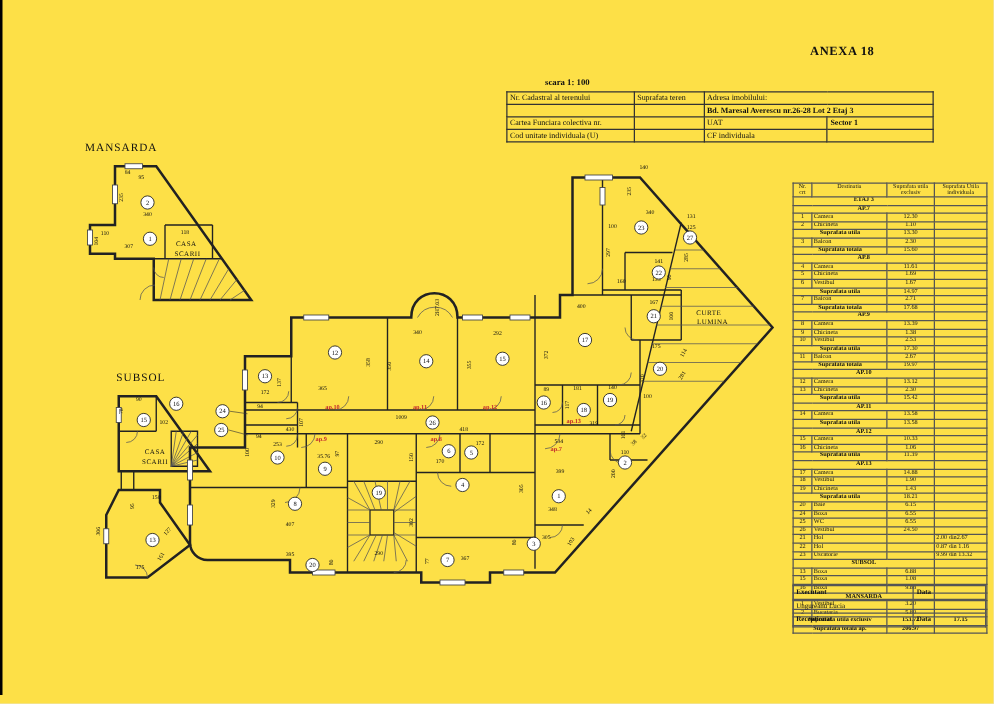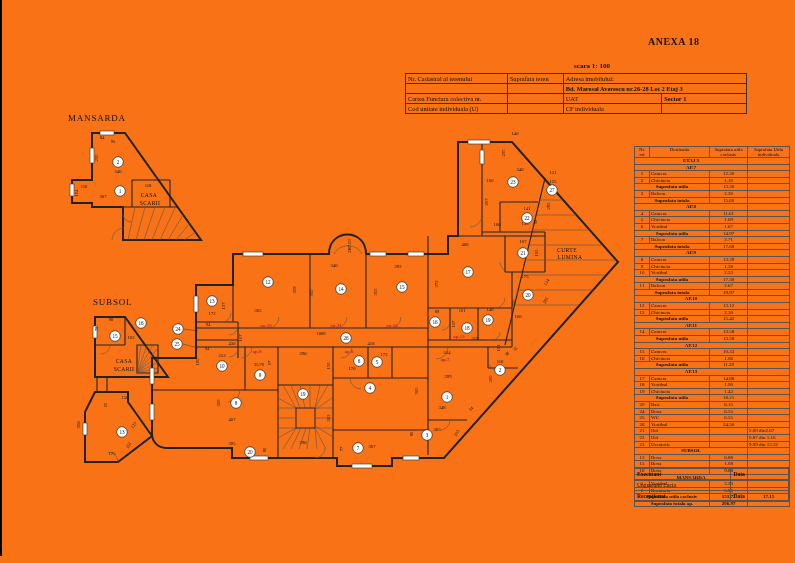--- a/index.html
+++ b/index.html
@@ -1,23 +1,23 @@
 <!DOCTYPE html>
 <html><head>
 <meta charset="utf-8">
 <style>
   html,body{margin:0;padding:0;background:#e8e8e8;}
-  #page{position:relative;width:795px;height:563px;background:#f97316;overflow:hidden;
+  #page{position:relative;width:795px;height:563px;background:#fde047;overflow:hidden;
         font-family:"Liberation Serif",serif;color:#111;}
   #page .edge{position:absolute;left:0;top:0;width:2px;height:556px;background:#000;}
 
   
   .anexa{position:absolute;left:648px;top:36px;font-weight:bold;font-size:10px;letter-spacing:.5px;}
   .title{position:absolute;left:440px;top:48px;width:260px;text-align:center;font-weight:bold;font-size:12px;letter-spacing:1px;}
-  .scale{position:absolute;left:462px;top:62px;width:260px;text-align:center;font-weight:bold;font-size:7px;}
+  .scale{position:absolute;left:436px;top:62px;width:260px;text-align:left;font-weight:bold;font-size:7px;}
 
   table{border-collapse:collapse;}
   .hdrtbl{position:absolute;left:405px;top:73px;width:342px;font-size:6.4px;}
   .hdrtbl td{border:0.8px solid #333;padding:0 2px;height:9px;white-space:nowrap;overflow:hidden;}
   .hdrtbl td.b{font-weight:bold;}
 
   
   .areatbl{position:absolute;left:634px;top:146px;width:155px;font-size:5px;table-layout:fixed;}
   .areatbl th,.areatbl td{border:0.6px solid #555;padding:0 1px;line-height:5.6px;height:5.6px;
       white-space:nowrap;overflow:hidden;font-weight:normal;}

